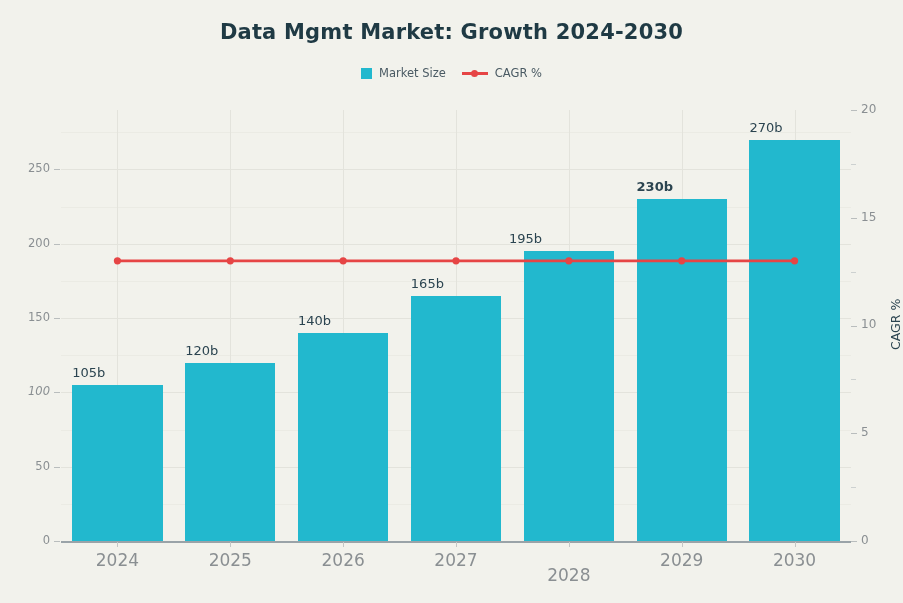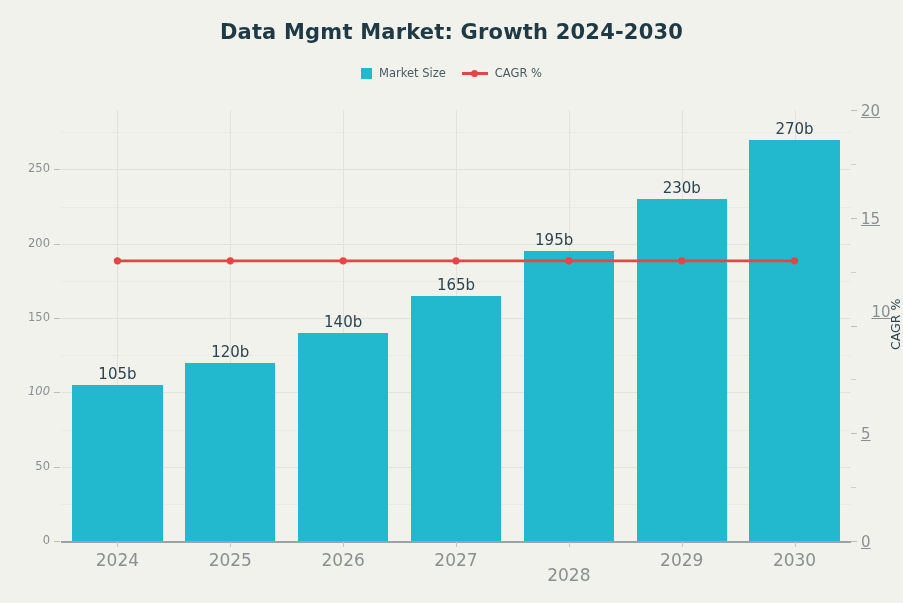--- a/index.html
+++ b/index.html
@@ -118,22 +118,22 @@
   }
 
   
   .bar {
     position: absolute;
     bottom: 0;
     background: #22b8ce;
   }
   .bar-label {
     position: absolute;
-    text-align: center;
-    font-size: 15px;
+    text-align: left;
+    font-size: 13px;
     color: #2b4450;
     white-space: nowrap;
   }
 
   
   #line-layer {
     position: absolute;
     left: 0;
     top: 0;
     width: 790px;
@@ -150,23 +150,22 @@
   .tick-mark-left {
     position: absolute;
     width: 6px;
     height: 1px;
     background: #b9bdbd;
   }
   .tick-label-right {
     position: absolute;
     text-align: left;
     width: 40px;
-    font-size: 15px;
+    font-size: 12px;
     color: #8a8f92;
-    text-decoration: underline;
   }
   .tick-mark-right {
     position: absolute;
     width: 6px;
     height: 1px;
     background: #b9bdbd;
   }
   .tick-mark-right.minor {
     width: 5px;
     background: #cdd1d0;
@@ -251,21 +250,21 @@
         <div class="bar-label" style="left: 11.2857px; width: 90.2857px; top: 254.948px;">105b</div>
         <div class="bar" style="left: 124.143px; width: 90.2857px; height: 178.345px; background: rgb(34, 184, 206);"></div>
         <div class="bar-label" style="left: 124.143px; width: 90.2857px; top: 232.655px;">120b</div>
         <div class="bar" style="left: 237px; width: 90.2857px; height: 208.069px; background: rgb(34, 184, 206);"></div>
         <div class="bar-label" style="left: 237px; width: 90.2857px; top: 202.931px;">140b</div>
         <div class="bar" style="left: 349.857px; width: 90.2857px; height: 245.224px; background: rgb(34, 184, 206);"></div>
         <div class="bar-label" style="left: 349.857px; width: 90.2857px; top: 165.776px;">165b</div>
         <div class="bar" style="left: 462.714px; width: 90.2857px; height: 289.81px; background: rgb(34, 184, 206);"></div>
         <div class="bar-label" style="left: 448px; width: 90.2857px; top: 121.19px;">195b</div>
         <div class="bar" style="left: 575.571px; width: 90.2857px; height: 341.828px; background: rgb(34, 184, 206);"></div>
-        <div class="bar-label" style="left: 575.571px; width: 90.2857px; top: 69.1724px;">230b</div>
+        <div class="bar-label" style="left: 575.571px; width: 90.2857px; top: 69.1724px; font-weight: bold;">230b</div>
         <div class="bar" style="left: 688.429px; width: 90.2857px; height: 401.276px; background: rgb(34, 184, 206);"></div>
         <div class="bar-label" style="left: 688.429px; width: 90.2857px; top: 9.72414px;">270b</div>
       </div>
     <svg id="line-layer" viewBox="0 0 790 431" preserveAspectRatio="none">
         <polyline points="56.42857142857143,150.84999999999997 169.28571428571428,150.84999999999997 282.14285714285717,150.84999999999997 395,150.84999999999997 507.8571428571429,150.84999999999997 620.7142857142858,150.84999999999997 733.5714285714286,150.84999999999997" fill="none" stroke="#e64545" stroke-width="2.6"></polyline>
         <circle cx="56.42857142857143" cy="150.84999999999997" r="3.6" fill="#e64545"></circle>
         <circle cx="169.28571428571428" cy="150.84999999999997" r="3.6" fill="#e64545"></circle>
         <circle cx="282.14285714285717" cy="150.84999999999997" r="3.6" fill="#e64545"></circle>
         <circle cx="395" cy="150.84999999999997" r="3.6" fill="#e64545"></circle>
         <circle cx="507.8571428571429" cy="150.84999999999997" r="3.6" fill="#e64545"></circle>
@@ -288,21 +287,21 @@
       <div class="tick-label-left" style="left: 8px; top: 235.759px;">200</div>
       <div class="tick-mark-left" style="left: 54px; top: 243.759px;"></div>
       <div class="tick-label-left" style="left: 8px; top: 161.448px;">250</div>
       <div class="tick-mark-left" style="left: 54px; top: 169.448px;"></div>
     </div>
   <div id="right-ticks">
       <div class="tick-label-right" style="left: 861px; top: 533px;">0</div>
       <div class="tick-mark-right" style="left: 851px; top: 541px;"></div>
       <div class="tick-label-right" style="left: 861px; top: 425.25px;">5</div>
       <div class="tick-mark-right" style="left: 851px; top: 433.25px;"></div>
-      <div class="tick-label-right" style="left: 861px; top: 303px; text-align: center;">10</div>
+      <div class="tick-label-right" style="left: 861px; top: 317px;">10</div>
       <div class="tick-mark-right" style="left: 851px; top: 325.5px;"></div>
       <div class="tick-label-right" style="left: 861px; top: 209.75px;">15</div>
       <div class="tick-mark-right" style="left: 851px; top: 217.75px;"></div>
       <div class="tick-label-right" style="left: 861px; top: 102px;">20</div>
       <div class="tick-mark-right" style="left: 851px; top: 110px;"></div>
       <div class="tick-mark-right minor" style="left: 851px; top: 487.125px;"></div>
       <div class="tick-mark-right minor" style="left: 851px; top: 379.375px;"></div>
       <div class="tick-mark-right minor" style="left: 851px; top: 271.625px;"></div>
       <div class="tick-mark-right minor" style="left: 851px; top: 163.875px;"></div>
     </div>

